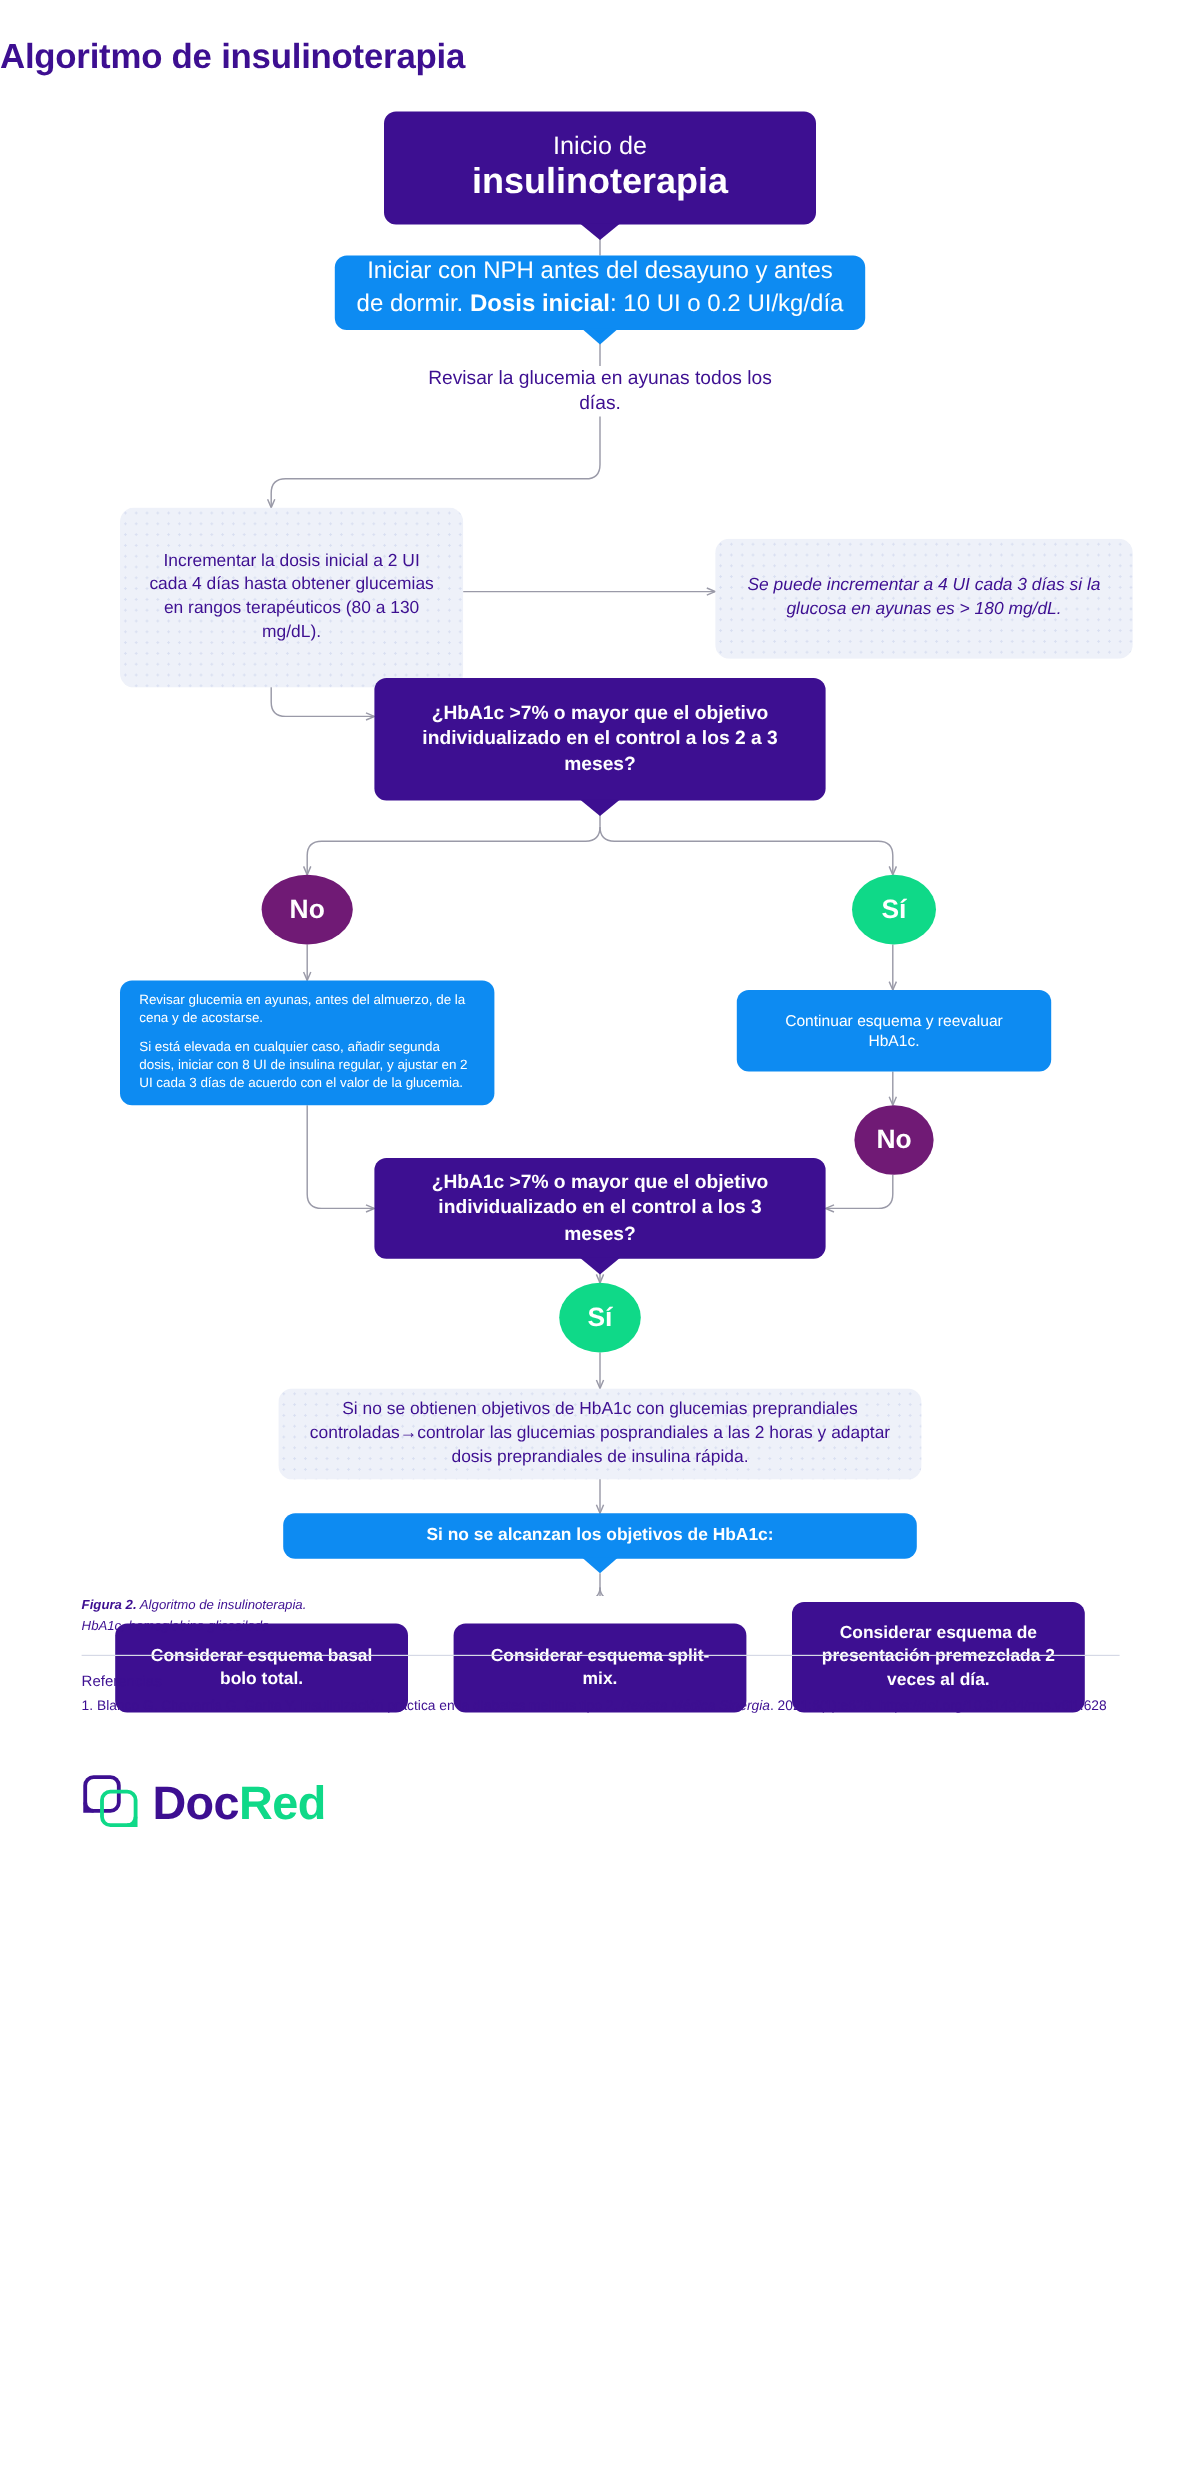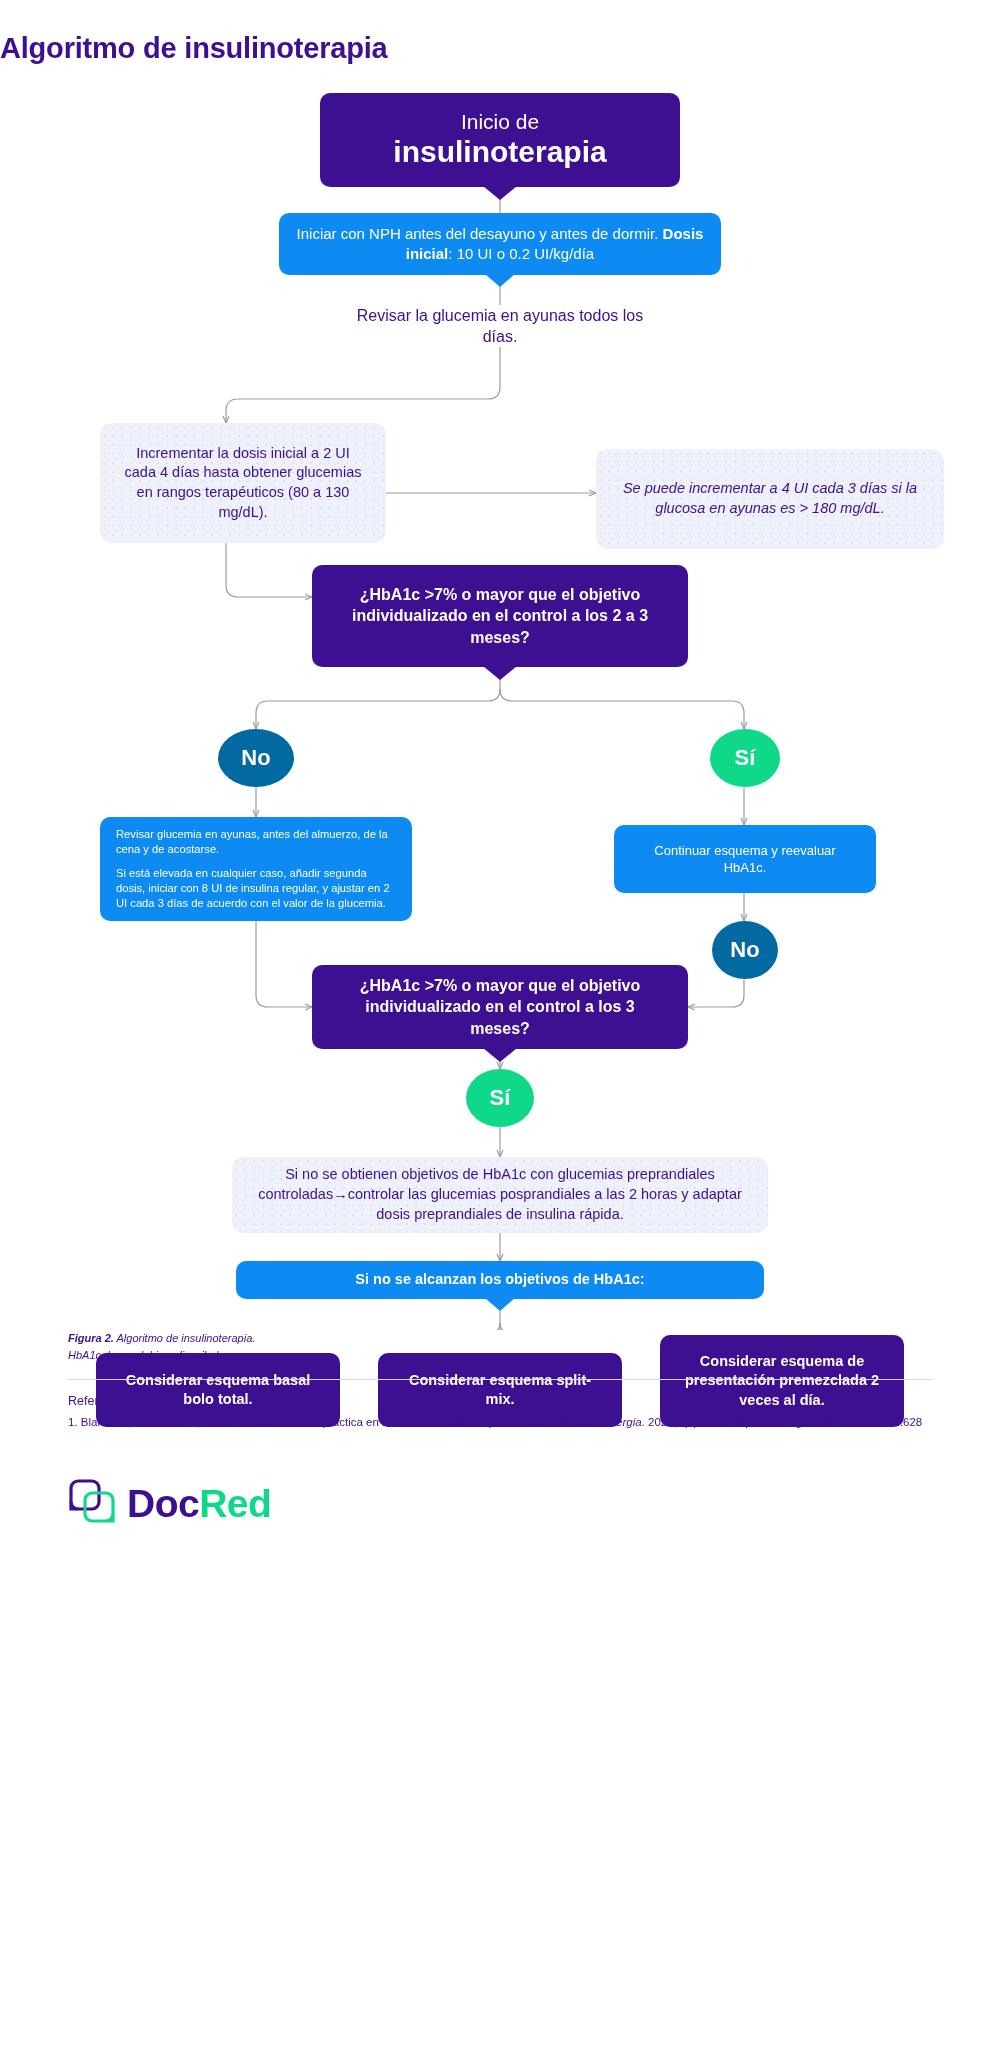--- a/index.html
+++ b/index.html
@@ -110,21 +110,21 @@
 
   .badge{
     border-radius:50%;
     color:#fff;
     font-weight:700;
     display:flex;
     align-items:center;
     justify-content:center;
     font-size:22px;
   }
-  .badge-no{ background:#0369a1; }
+  .badge-no{ background:#701a75; }
   .badge-si{ background:#0fd988; }
 
   svg.connectors{
     position:absolute;
     left:0; top:0;
     width:1001px;
     height:1265px;
     pointer-events:none;
   }
 
@@ -226,29 +226,29 @@
       <path d="M500,1258 L500,1288" marker-end="url(#arw)"></path>
       <path d="M500,1258 Q500,1268 512,1268 L770,1268 Q782,1268 782,1278 L782,1288" marker-end="url(#arw)"></path>
     </g>
   </svg>
 
   <div class="node purple-box notch" style="left:320px; top:28px; width:360px; height:94px; flex-direction:column;">
     <div style="font-size:21px;font-weight:400;line-height:1.15;">Inicio de</div>
     <div style="font-size:30px;font-weight:700;line-height:1.18;">insulinoterapia</div>
   </div>
 
-  <div class="node blue-box notch" style="left:279px; top:148px; width:442px; height:62px; display:flex; align-items:center; justify-content:center; text-align:center; padding:0 14px; font-size:15px;">
+  <div class="node blue-box notch" style="left:279px; top:148px; width:442px; height:62px; display:flex; align-items:flex-start; justify-content:center; text-align:center; padding:0 14px; font-size:20px;">
     <span>
       <span>Iniciar con NPH antes del desayuno y antes de dormir. </span><b>Dosis inicial</b><span>: 10 UI o 0.2 UI/kg/día</span>
     </span>
   </div>
 
   <div class="node plain-text" style="left:340px; top:240px; width:320px; font-size:16px;">Revisar la glucemia en ayunas todos los días.</div>
 
-  <div class="node grey-box" style="left:100px; top:358px; width:286px; height:120px; padding:10px 22px; font-size:14.5px;">Incrementar la dosis inicial a 2 UI cada 4 días hasta obtener glucemias en rangos terapéuticos (80 a 130 mg/dL).</div>
+  <div class="node grey-box" style="left:100px; top:358px; width:286px; height:150px; padding:10px 22px; font-size:14.5px;">Incrementar la dosis inicial a 2 UI cada 4 días hasta obtener glucemias en rangos terapéuticos (80 a 130 mg/dL).</div>
 
   <div class="node grey-box" style="left:596px; top:384px; width:348px; height:100px; padding:10px 22px; font-size:14.5px;font-style:italic;">Se puede incrementar a 4 UI cada 3 días si la glucosa en ayunas es &gt; 180 mg/dL.</div>
 
   <div class="node purple-box notch" style="left:312px; top:500px; width:376px; height:102px; padding:0 26px; font-size:16px;">¿HbA1c &gt;7% o mayor que el objetivo individualizado en el control a los 2 a 3 meses?</div>
 
   <div class="node badge badge-no" style="left:218px; top:664px; width:76px; height:58px;">No</div>
 
   <div class="node badge badge-si" style="left:710px; top:664px; width:70px; height:58px;">Sí</div>
 
   <div class="node blue-box" style="left:100px; top:752px; width:312px; height:104px; padding:11px 16px; font-size:11.2px; display:flex; flex-direction:column; gap:9px; justify-content:center;">

